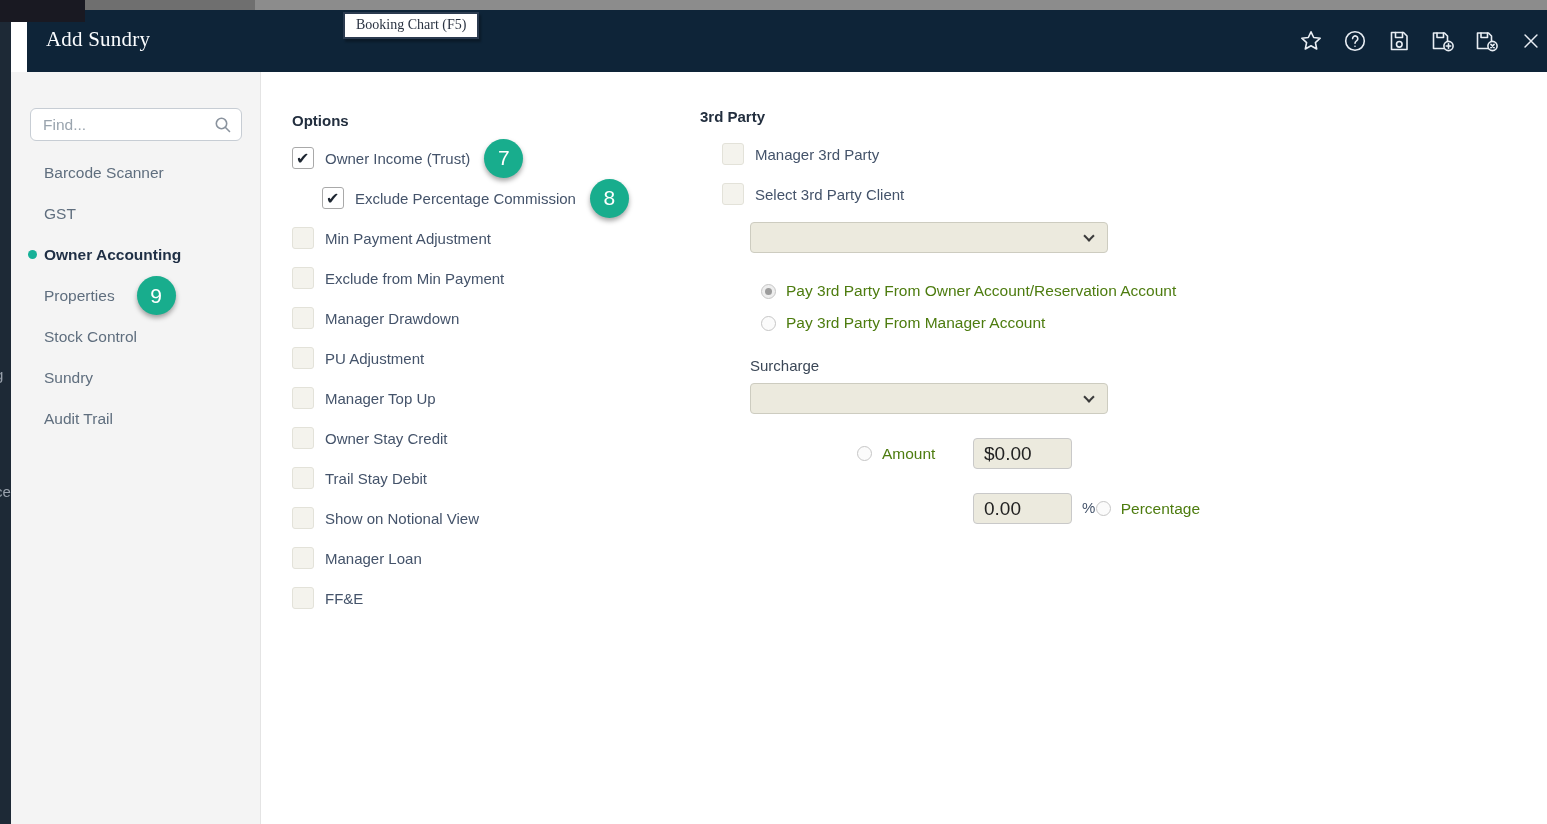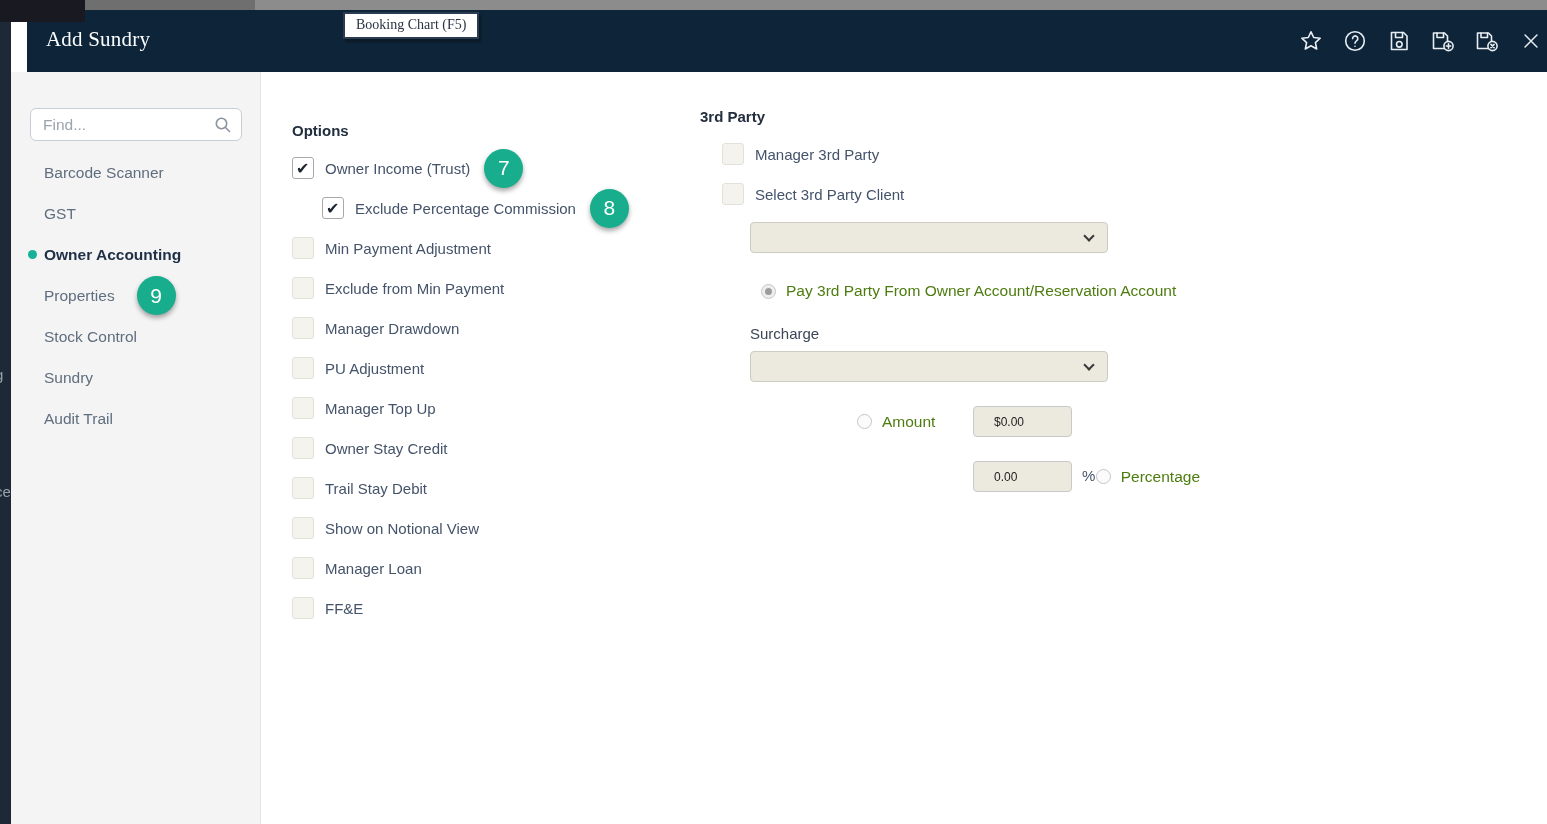--- a/index.html
+++ b/index.html
@@ -49,21 +49,21 @@
 
   .badge { display:inline-flex; align-items:center; justify-content:center; flex:none;
            width:39px; height:39px; border-radius:50%; background:#18ad8d; color:#fff;
            font-size:21px; box-shadow:0 3px 5px rgba(0,0,0,.35); font-weight:400; }
   .nav-badge { margin-left:22px; }
 
   
   .main { position:absolute; left:250px; top:0; right:0; bottom:0; background:#fff; }
   .section-heading { font-size:15px; font-weight:700; color:#222e3e; height:20px; }
 
-  .col-options { position:absolute; left:31px; top:50px; width:400px; }
+  .col-options { position:absolute; left:31px; top:40px; width:400px; }
   .cb-rows { margin-top:6px;text-align:right; }
   .cb-row { display:flex; align-items:center; height:40px; }
   .cb-row.indent { padding-left:30px; }
   .checkbox { width:22px; height:22px; border-radius:3px; flex:none; position:relative;
               background:#f4f3ed; border:1px solid #e3e2d9; cursor:pointer; }
   .checkbox.checked { background:#fff; border:1px solid #a9a9a9; }
   .checkbox.checked::after { content:"\2714"; position:absolute; left:3px; top:0; line-height:21px;
                              font-size:16px; font-weight:700; color:#1c2530; }
   .cb-label { margin-left:11px; font-size:15px; color:#44536a; white-space:nowrap; }
   .row-badge { margin-left:14px; }
@@ -86,21 +86,21 @@
   .radio.selected::after { content:""; position:absolute; left:3px; top:3px; width:7px; height:7px;
                            border-radius:50%; background:#9c9c9c; }
   .radio-label { margin-left:10px; font-size:15.5px; color:#4d7c0f; white-space:nowrap; }
 
   .field-label { margin:18px 0 0 50px; font-size:15px; color:#3b4757; height:18px; }
 
   .value-row { position:relative; display:flex; align-items:center; height:31px; padding-left:157px; }
   .value-row.amount-row { margin-top:24px; }
   .value-row.percentage-row { margin-top:24px;justify-content:flex-end; }
   .value-input { position:absolute; left:273px; top:0; width:99px; height:31px; background:#eceade;
-                 border:1px solid #c9c9c9; border-radius:4px; padding-left:20px; font-size:12px;
+                 border:1px solid #c9c9c9; border-radius:4px; padding-left:10px; font-size:19px;
                  color:#222; font-family:inherit; outline:none; }
   .suffix { position:absolute; left:382px; top:6px; font-size:15px; color:#44536a; }
 </style>
 </head>
 <body>
 
 <div class="screen">
 
   <div class="bg-corner"></div>
   <div class="bg-topstrip">
@@ -283,20 +283,24 @@
           <div class="select">
             <span class="sel-value"></span>
             <span class="chevron"></span>
           </div>
 
           <div class="radio-group">
             <div class="radio-row">
               <span class="radio selected"></span>
               <span class="radio-label">Pay 3rd Party From Owner Account/Reservation Account</span>
             </div>
+            <div class="radio-row">
+              <span class="radio"></span>
+              <span class="radio-label">Pay 3rd Party From Manager Account</span>
+            </div>
           </div>
 
           <div class="field-label">Surcharge</div>
 
           <div class="select">
             <span class="sel-value"></span>
             <span class="chevron"></span>
           </div>
 
           <div class="value-row amount-row">

